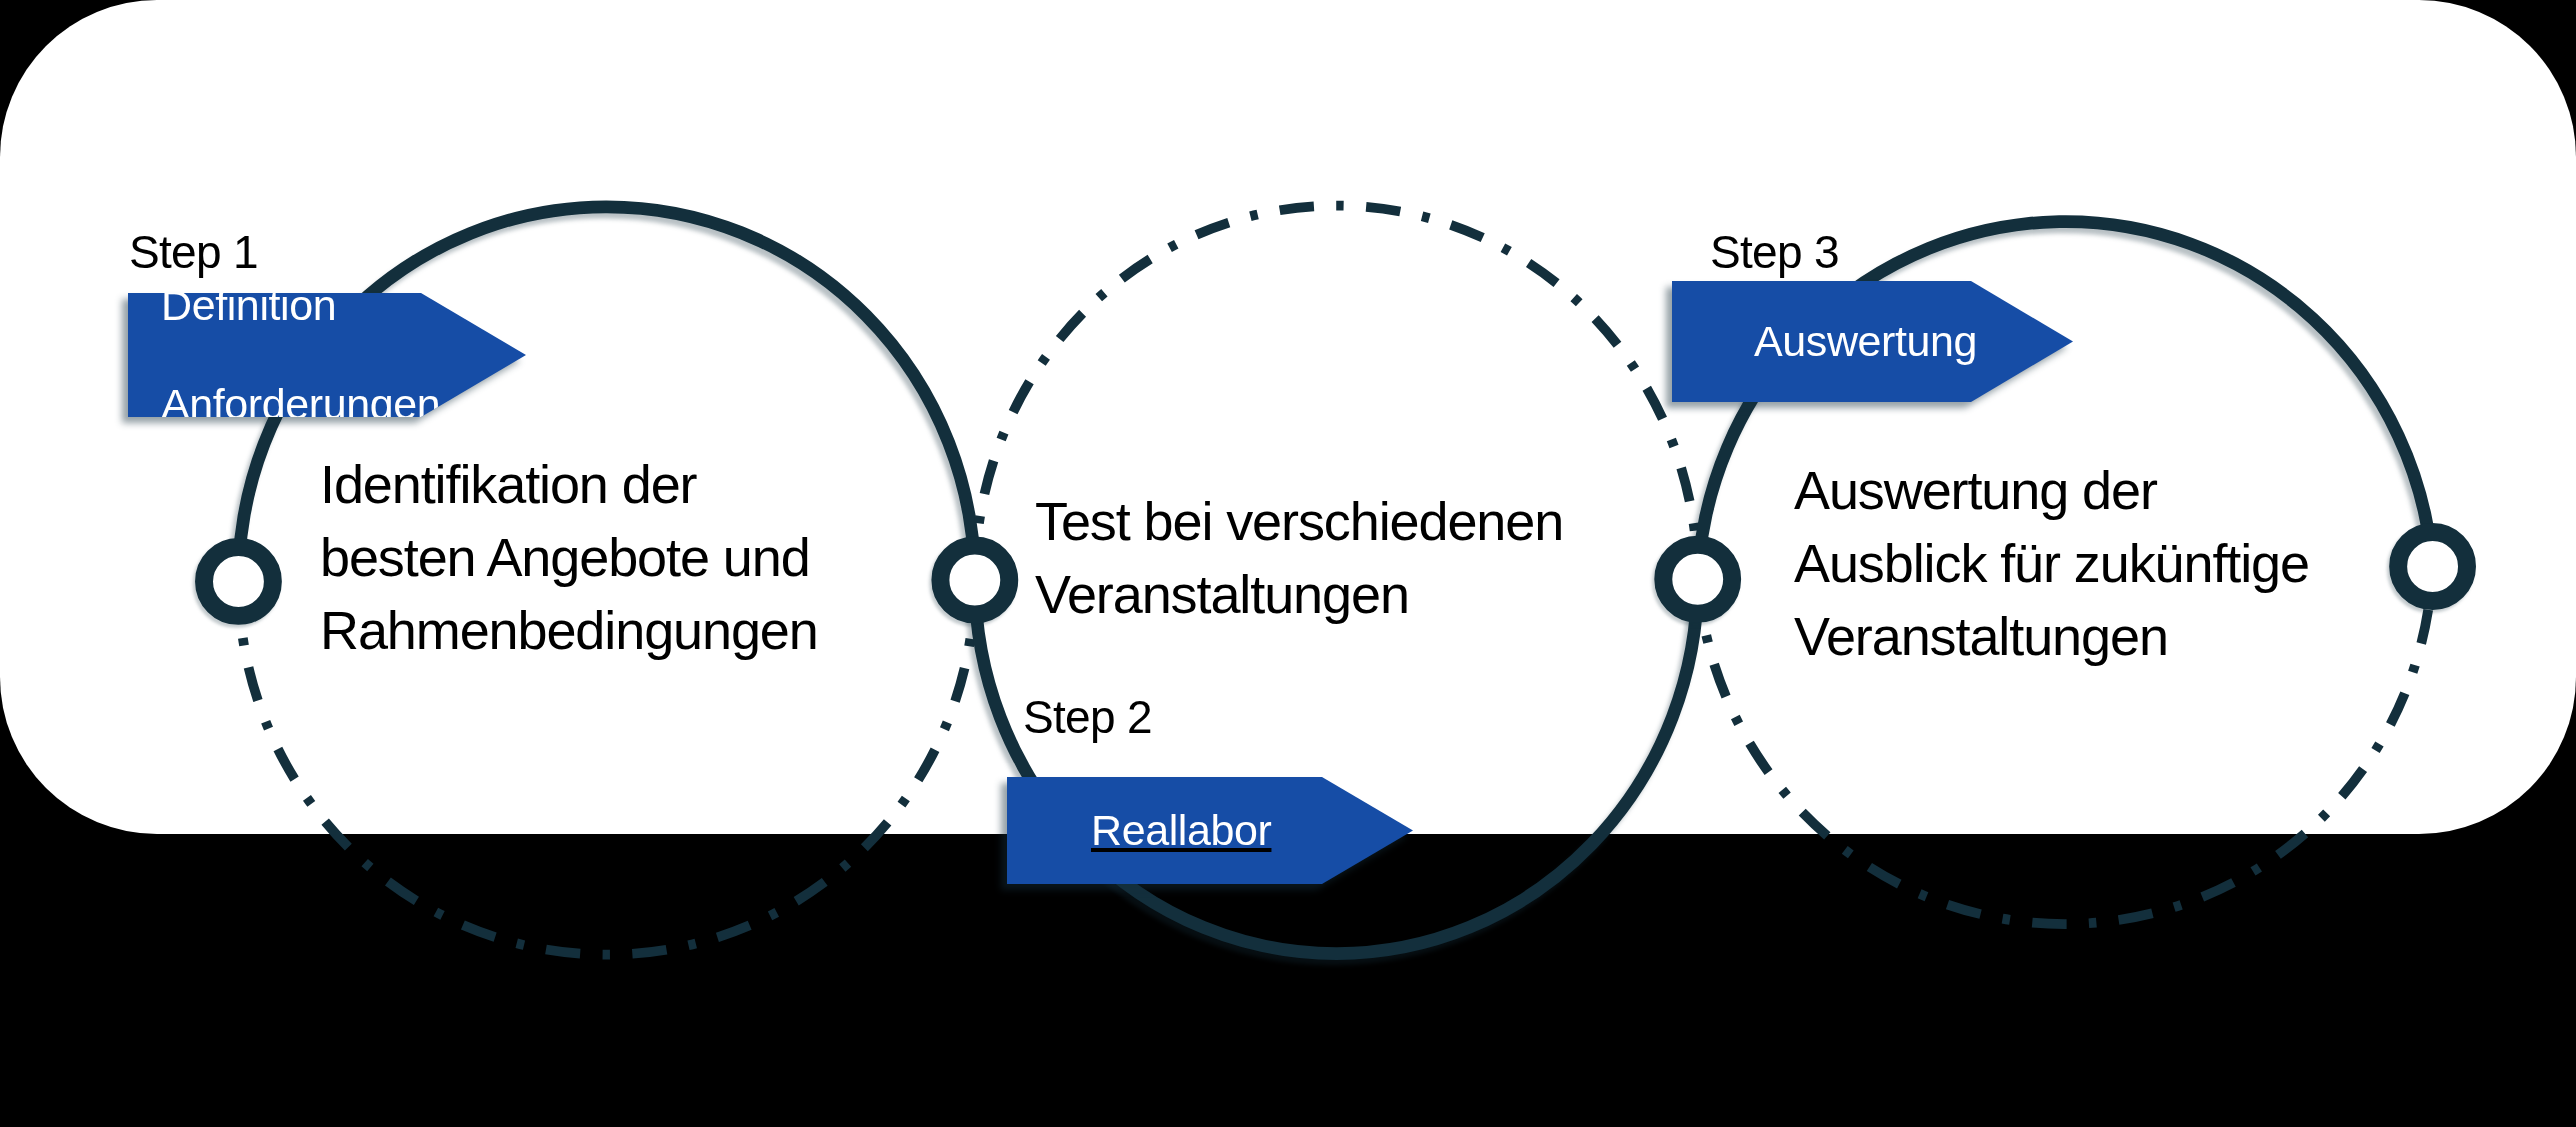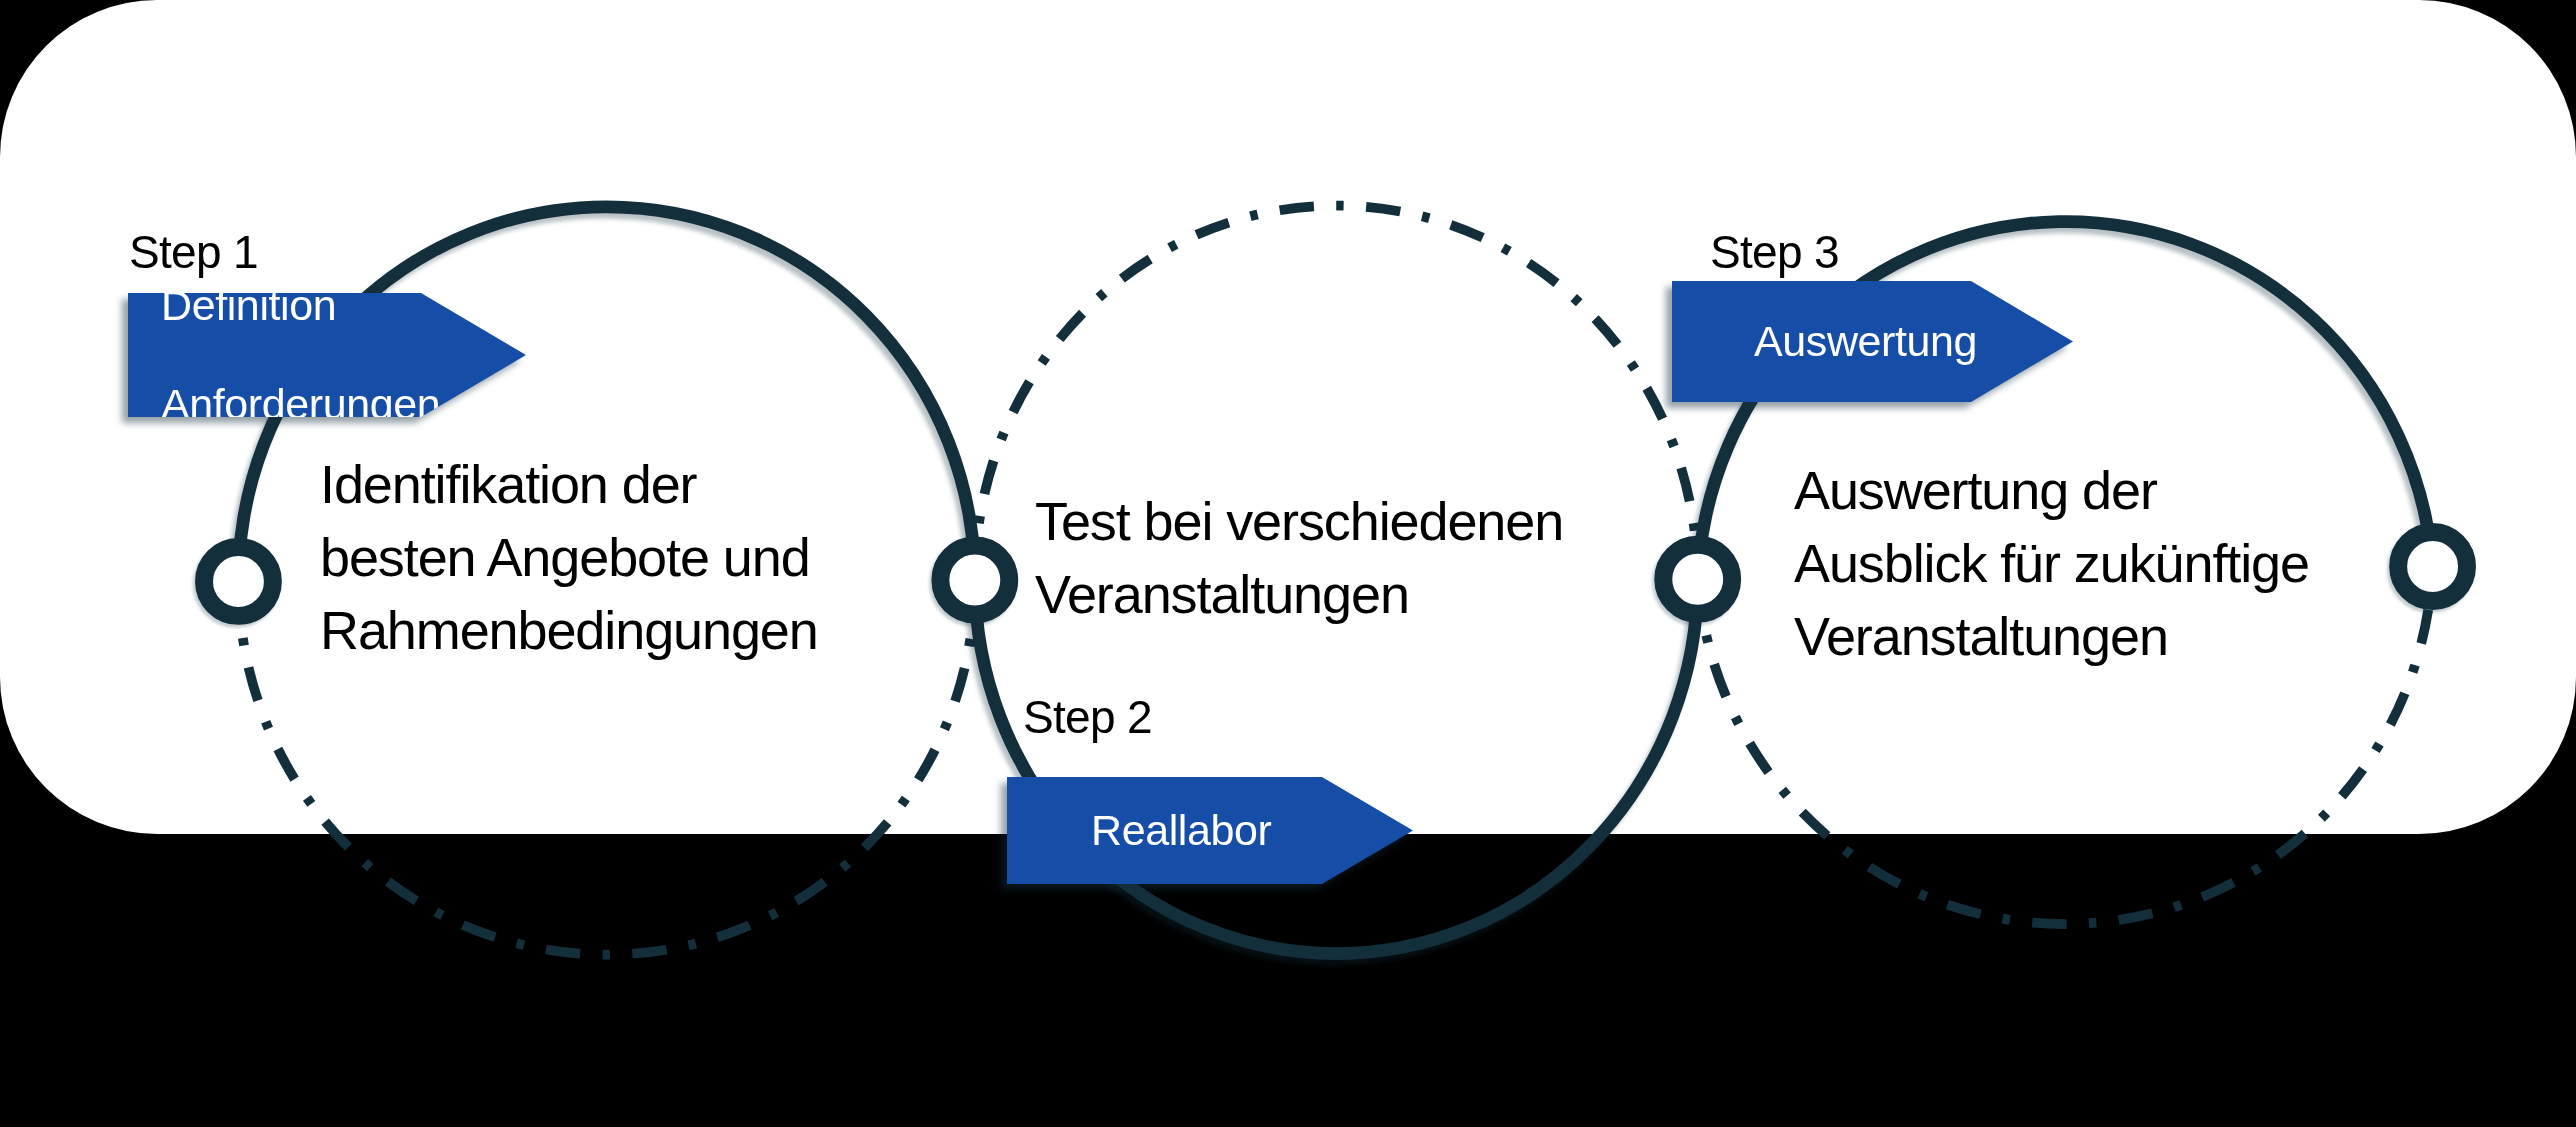--- a/index.html
+++ b/index.html
@@ -123,21 +123,21 @@
       <div>Rahmenbedingungen</div>
     </div>
   </div>
 
   <div>
     <div class="desc" style="left:1035px; top:485px;">
       <div>Test bei verschiedenen</div>
       <div>Veranstaltungen</div>
     </div>
     <div class="step-label" style="left:1023px; top:690px;">Step 2</div>
-    <div class="banner-wrap" style="left:1007px; top:777px; width:406px; height:107px;">
+    <div class="banner-wrap" style="left:1007px; top:777px; width:406px; height:107px;text-decoration:underline;">
       <div class="banner banner-2">
         <span>Reallabor</span>
       </div>
     </div>
   </div>
 
   <div>
     <div class="step-label" style="left:1675px; top:225px;margin-left:35px;">Step 3</div>
     <div class="banner-wrap" style="left:1672px; top:281px; width:401px; height:121px;">
       <div class="banner banner-3">

